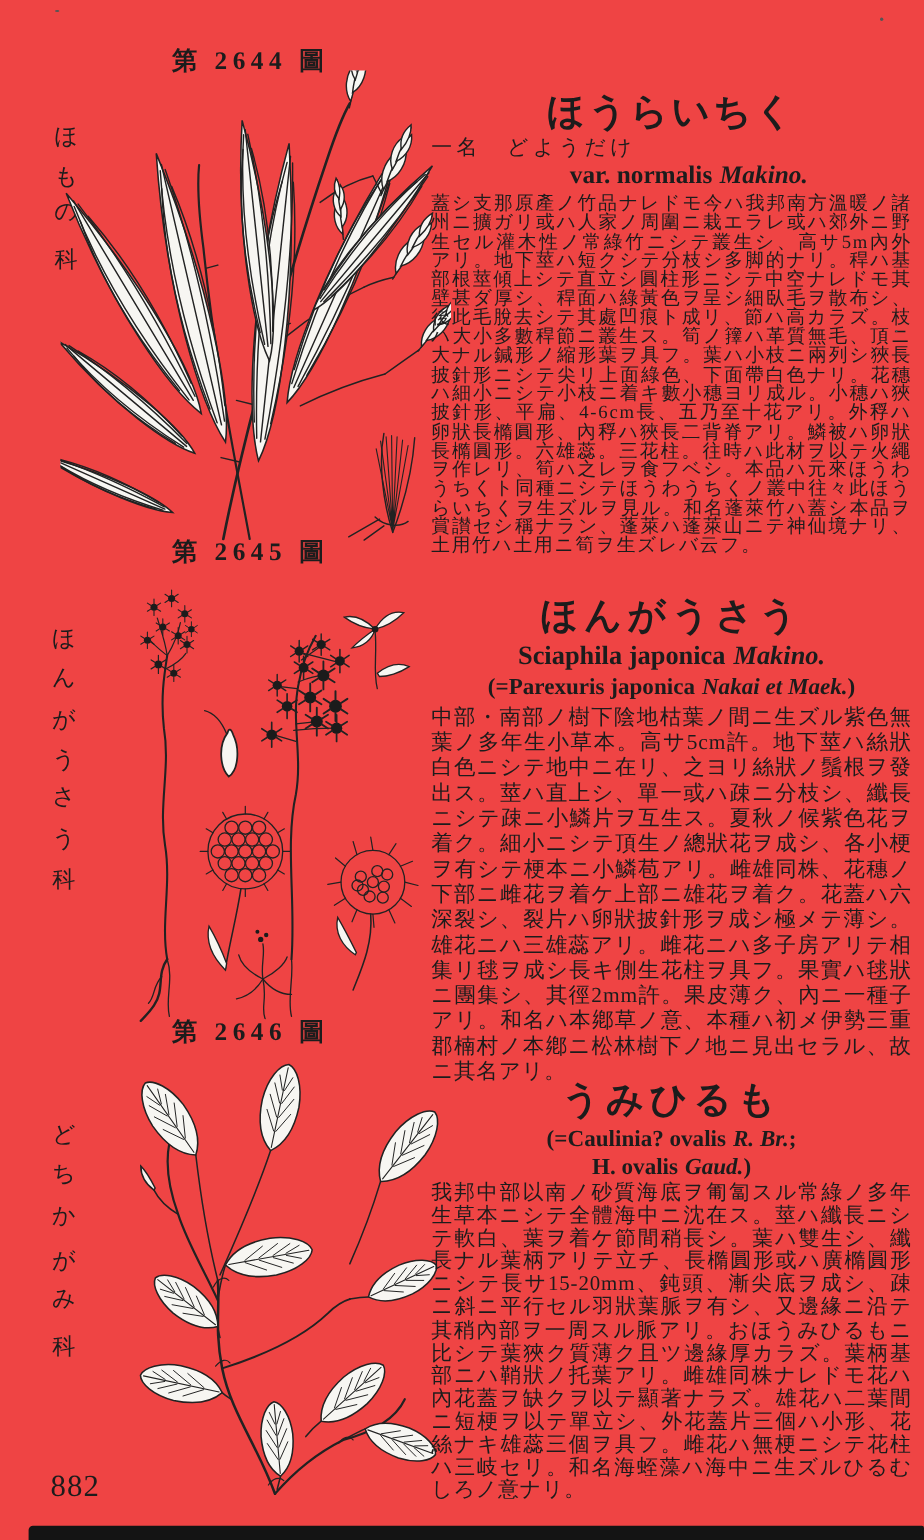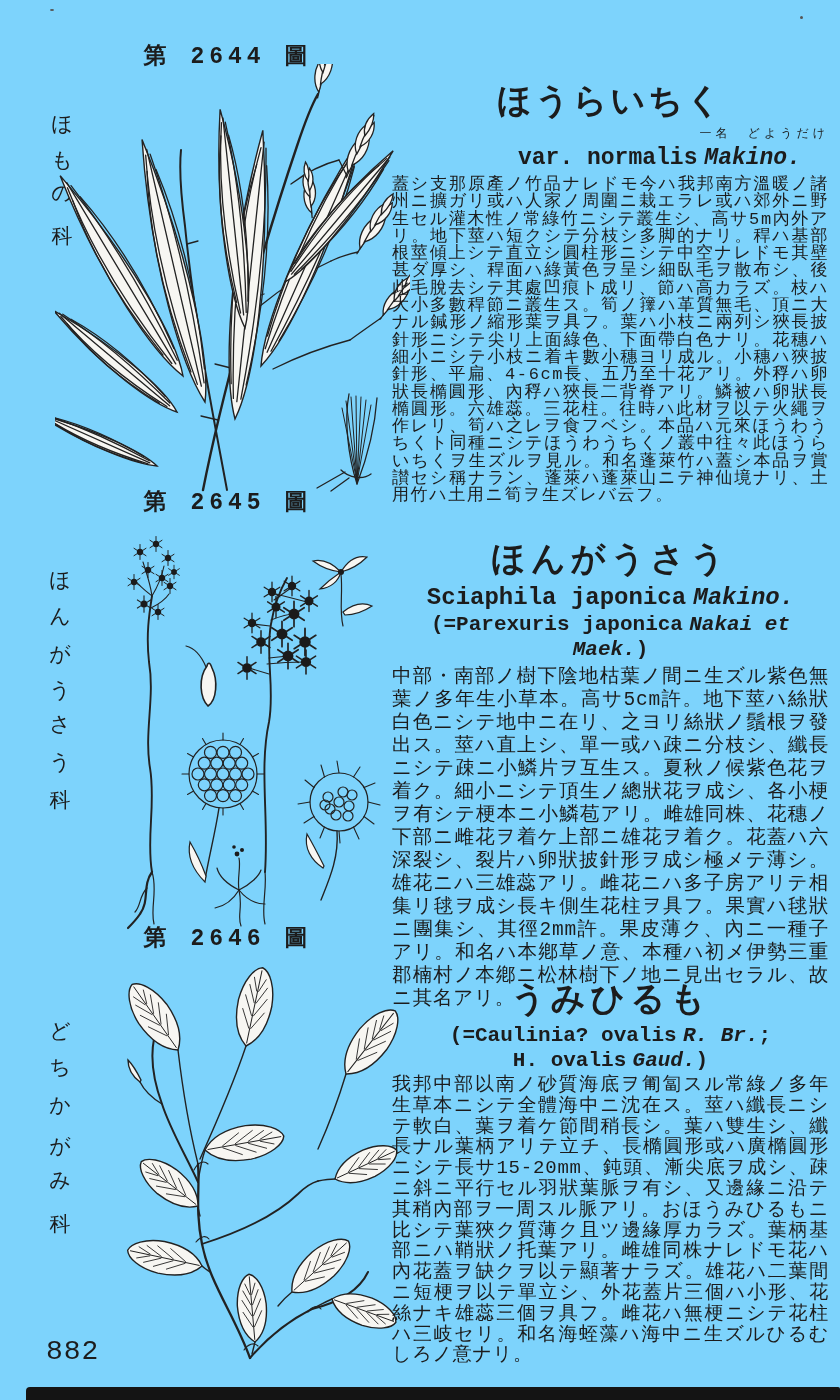--- a/index.html
+++ b/index.html
@@ -1,28 +1,28 @@
 <!DOCTYPE html>
 <html><head>
 <meta charset="utf-8">
 <style>
   html,body{margin:0;padding:0;background:#e8e7e2;}
-  .page{position:relative;width:840px;height:1400px;background:#7dd3fc;overflow:hidden;
-        font-family:Liberation Mono, monospace;color:#1c1c1c;}
+  .page{position:relative;width:840px;height:1400px;background:#ef4444;overflow:hidden;
+        font-family:Liberation Serif, serif;color:#1c1c1c;}
   .cap{position:absolute;left:118px;width:220px;text-align:center;
        font-size:23px;letter-spacing:5px;font-weight:bold;}
   .family-label{position:absolute;writing-mode:vertical-rl;text-orientation:upright;
        font-size:21px;letter-spacing:12px;}
   .fl3{letter-spacing:14px;}
   .fig-art{position:absolute;}
   .entry{position:absolute;left:392px;width:437px;margin-top:43px;}
   .entry h2{margin:0;text-align:center;font-weight:bold;}
   .t1{font-size:34px;letter-spacing:3px;line-height:40px;}
   .t2,.t3{font-size:34px;letter-spacing:5px;line-height:44px;}
-  .alt{font-size:12px;letter-spacing:4px;text-align:right;line-height:23px;}
+  .alt{font-size:19px;letter-spacing:4px;text-align:left;line-height:23px;}
   .latin{font-weight:bold;}
   .latin .it{font-style:italic;margin-left:.3em;}
   .l1{font-size:23px;line-height:26px;padding-left:6px;}
   .l2{font-size:23px;line-height:25px;padding-left:126px;}
   .l3{font-size:20.5px;line-height:24px;padding-left:44px;}
   .lc{font-size:24px;line-height:29px;text-align:center;}
   .sc{font-size:21px;line-height:25px;text-align:center;}
   .body{margin:0;text-align:justify;word-break:break-all;}
   .b1{font-size:17px;line-height:17.3px;letter-spacing:1.6px;margin-top:5px;}
   .b2{font-size:19.5px;line-height:23px;letter-spacing:0.8px;margin-top:4px;}

